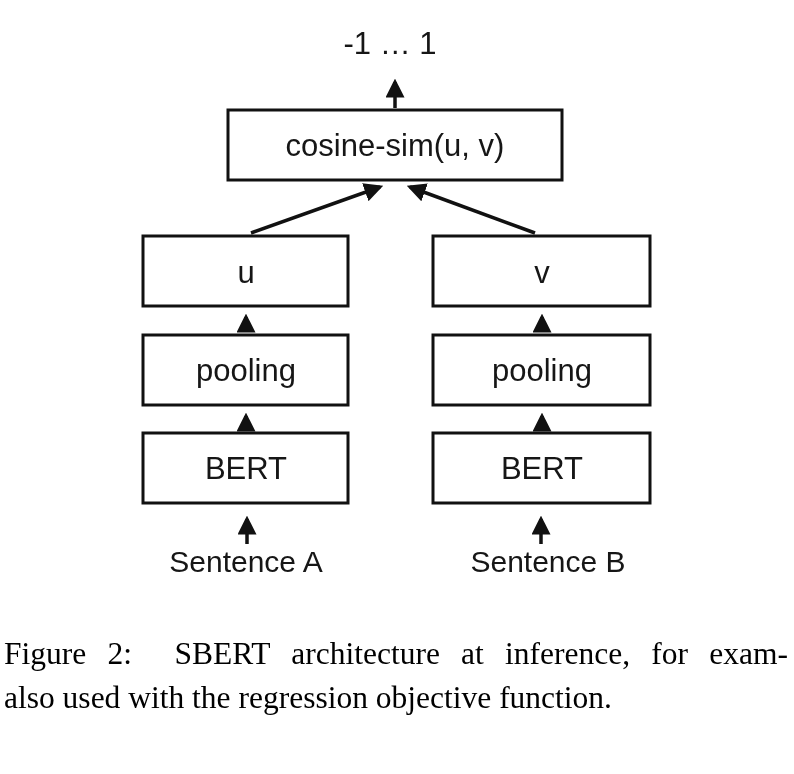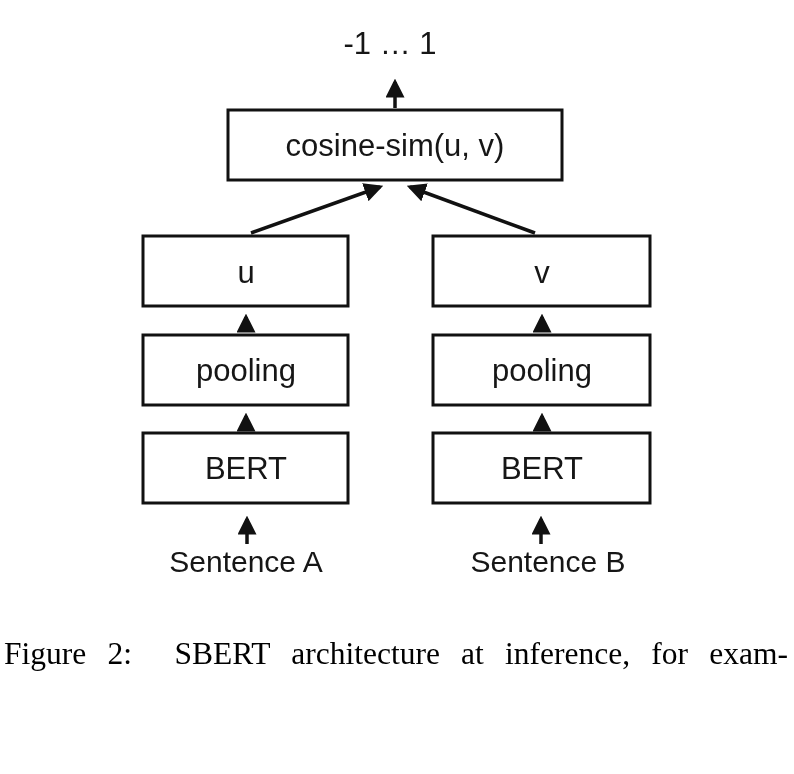--- a/index.html
+++ b/index.html
@@ -103,15 +103,16 @@
 
     <line class="arrow" x1="247" y1="544" x2="247" y2="519" marker-end="url(#ah)"></line>
     <line class="arrow" x1="541" y1="544" x2="541" y2="519" marker-end="url(#ah)"></line>
 
     <text class="input-label" x="246" y="572">Sentence A</text>
     <text class="input-label" x="548" y="572">Sentence B</text>
   </svg>
 
   <div class="caption">
     <span class="cap-line j">Figure 2:&nbsp; SBERT architecture at inference, for exam-</span>
+    <span class="cap-line">also used with the regression objective function.</span>
   </div>
 
 </div>
 
 </body></html>

